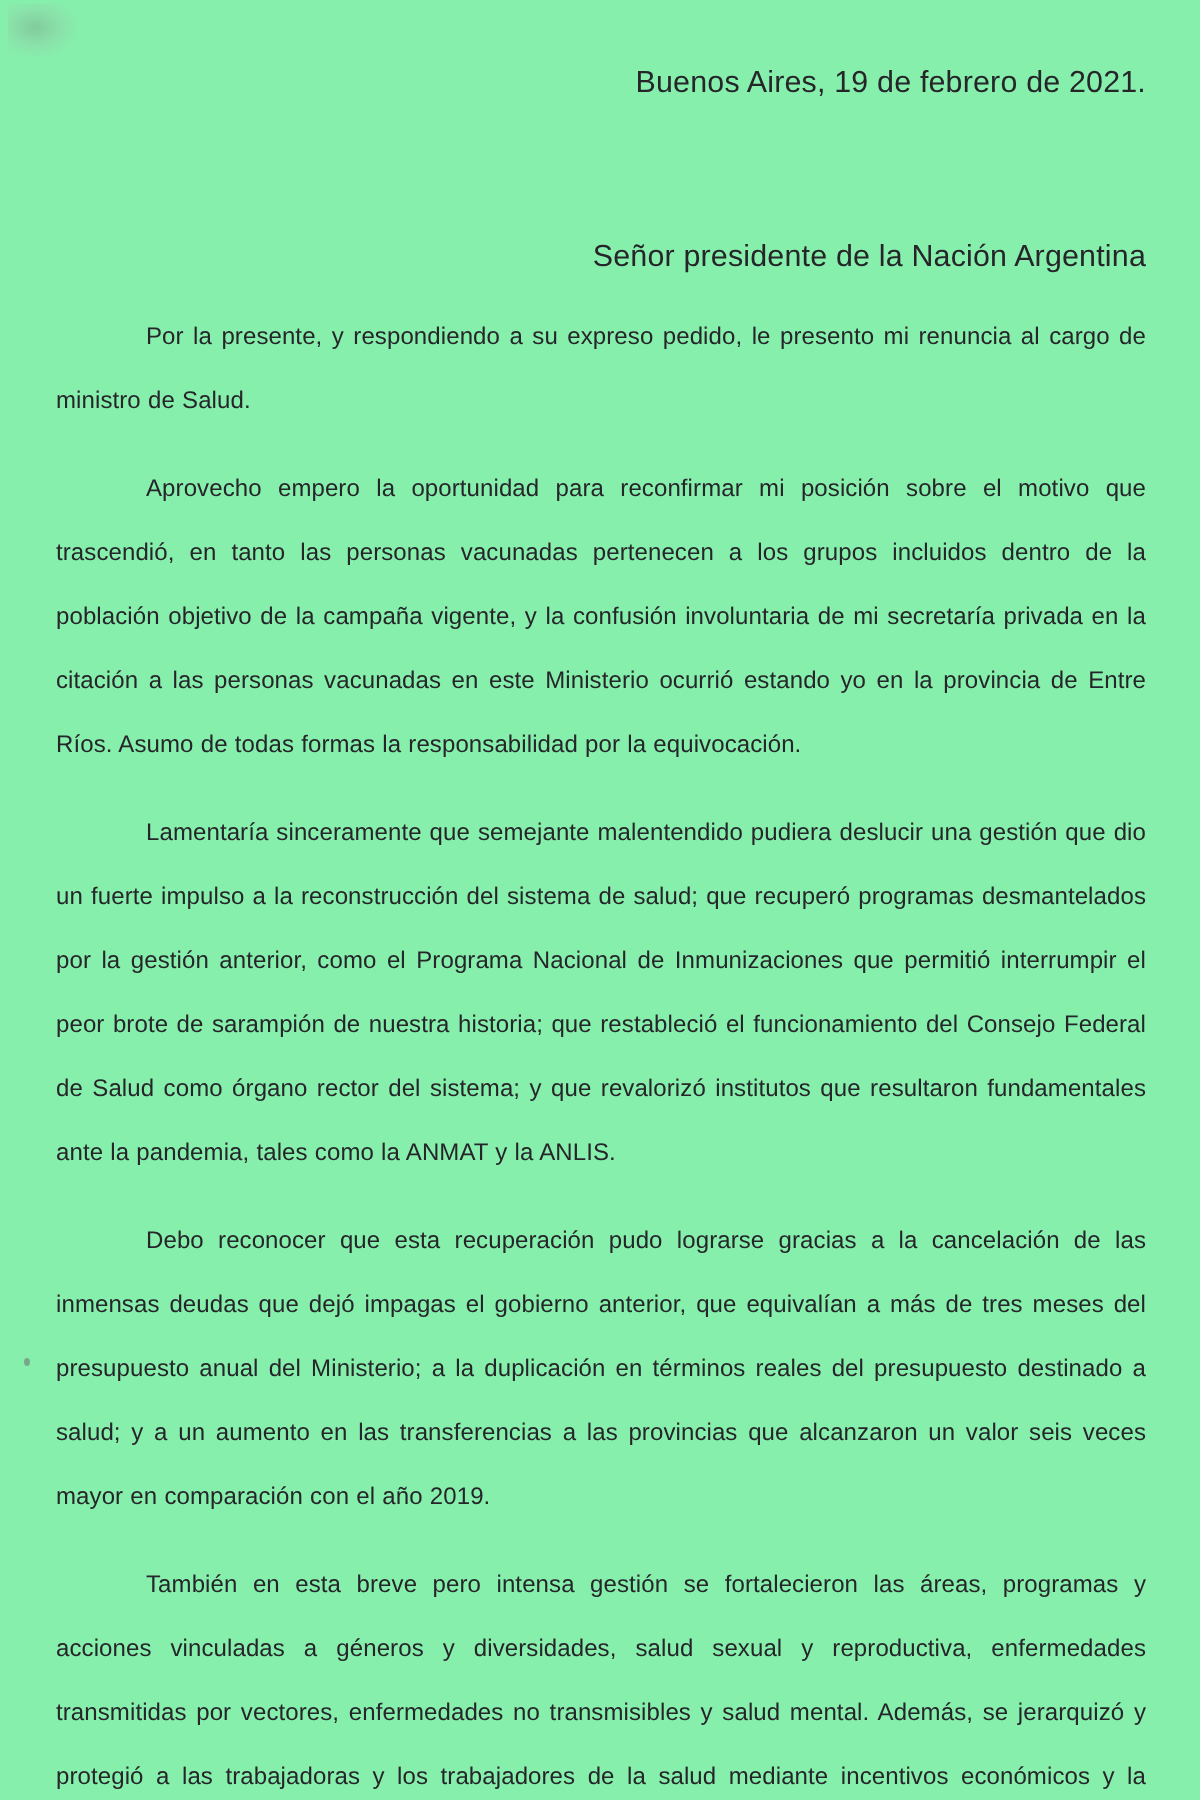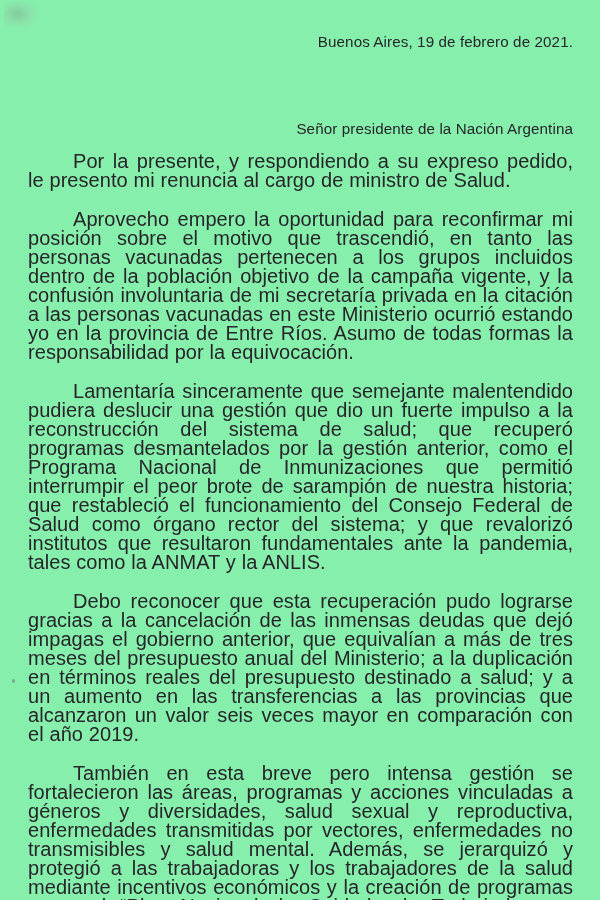--- a/index.html
+++ b/index.html
@@ -61,22 +61,22 @@
   }
   .salutation {
     font-size: 15.2px;
     line-height: 27px;
     color: #26262a;
     margin-top: 60px;
     text-align: right;
     letter-spacing: 0.1px;
   }
   .para {
-    font-size: 20px;
-    line-height: 19px;
+    font-size: 12px;
+    line-height: 32px;
     color: #26262a;
     text-align: justify;
     text-justify: inter-word;
     text-indent: 45px;
     margin-top: 12px;
     letter-spacing: 0.05px;
     word-spacing: 0.2px;
   }
   .para:first-of-type {
     margin-top: 10px;

